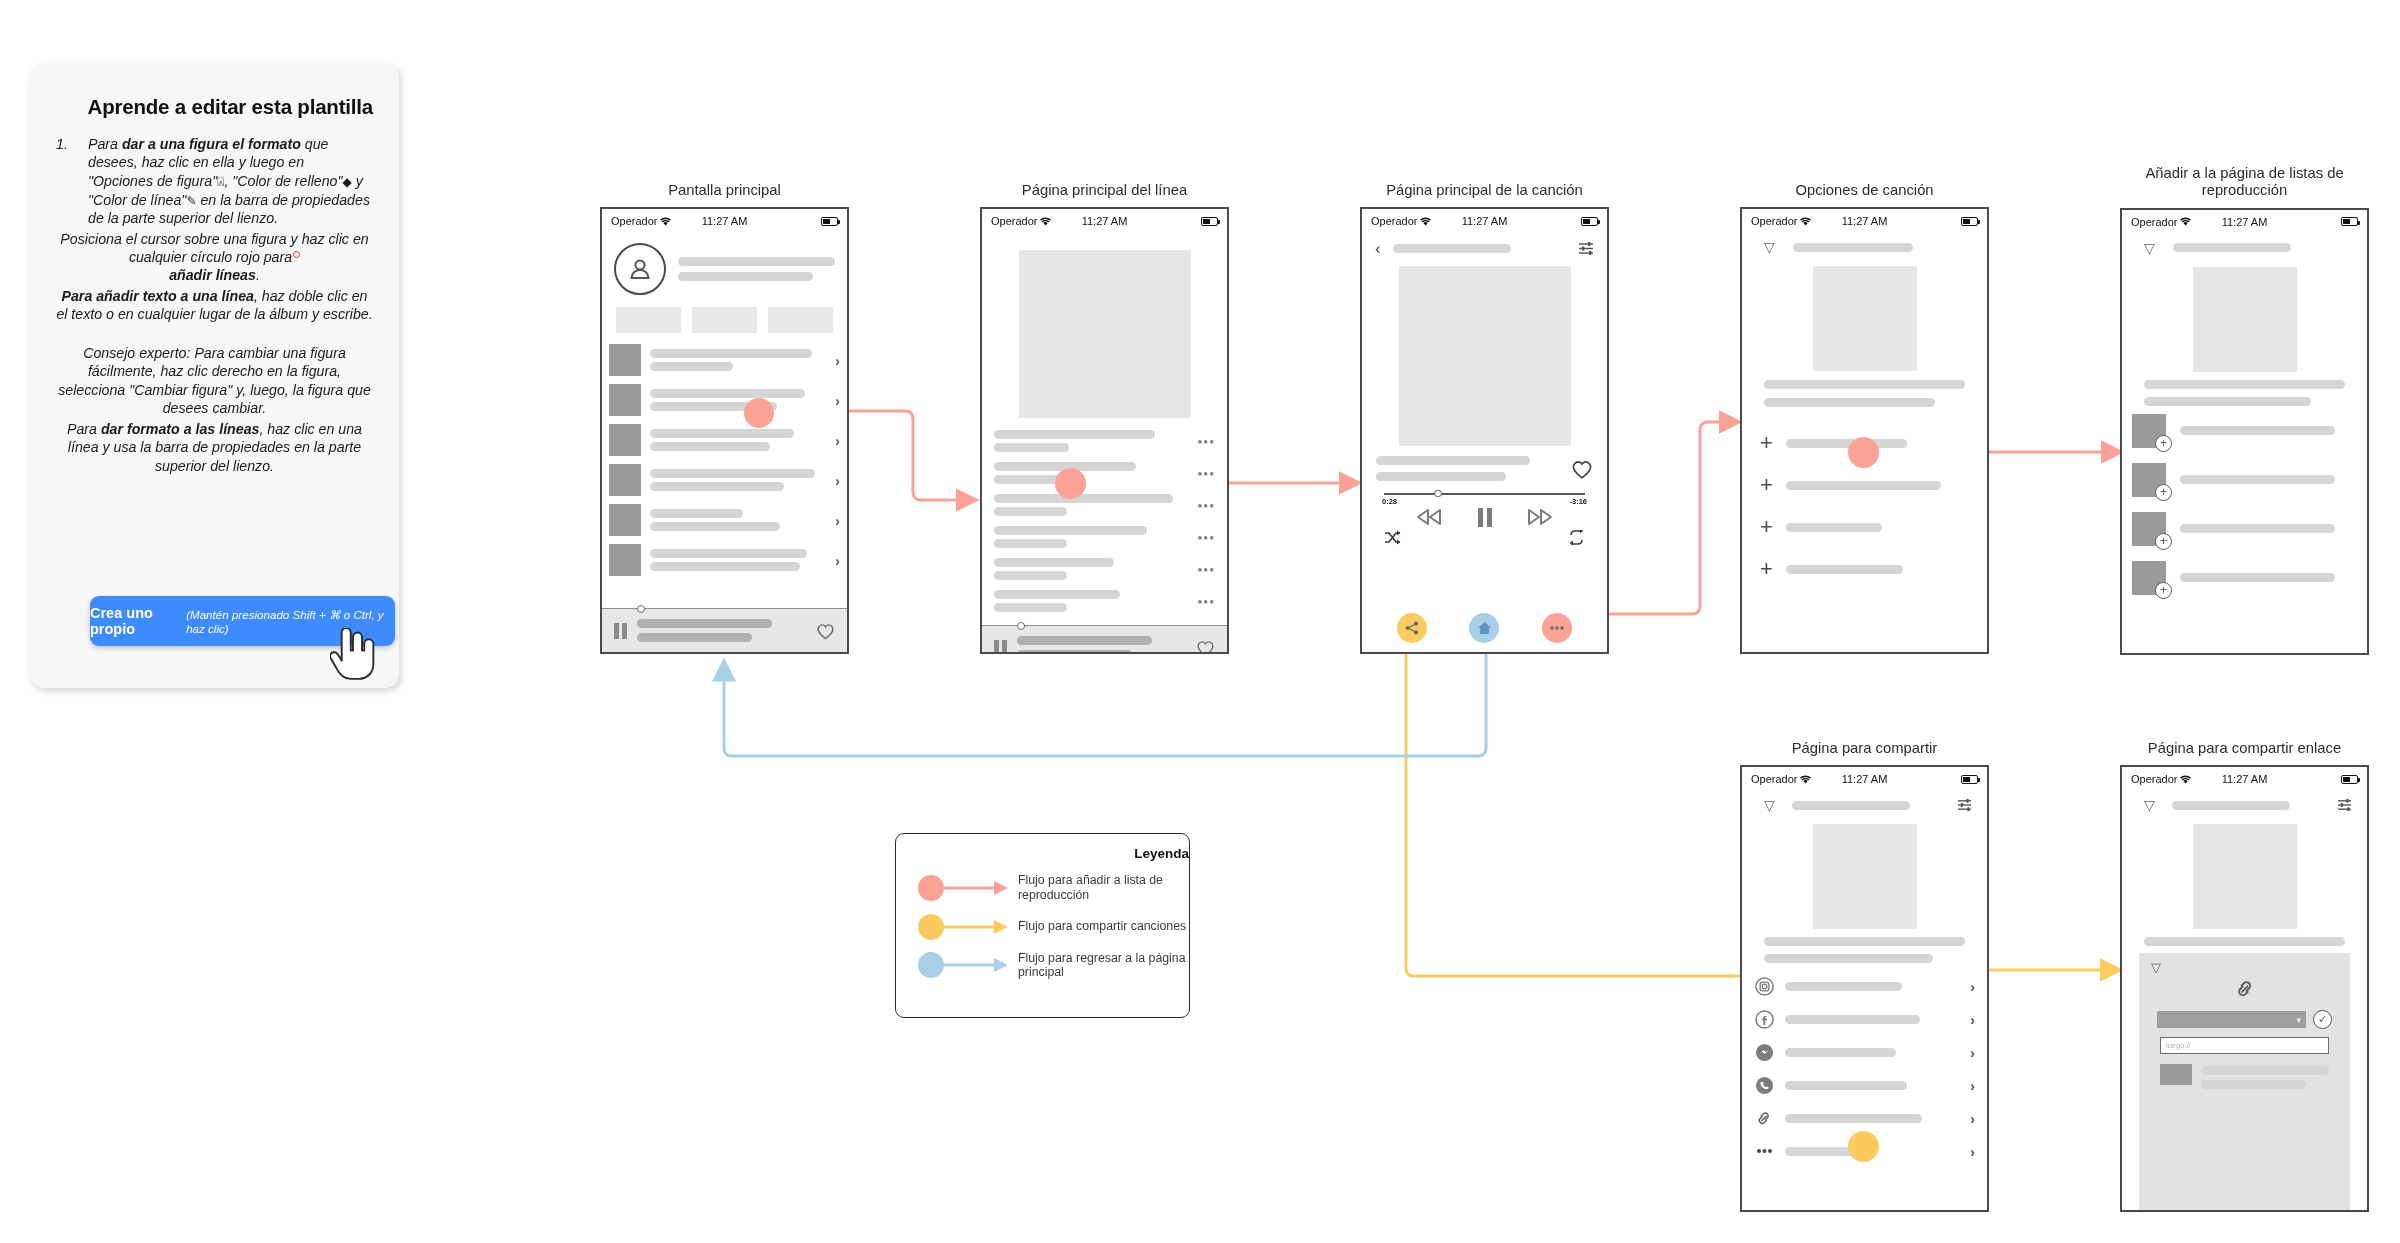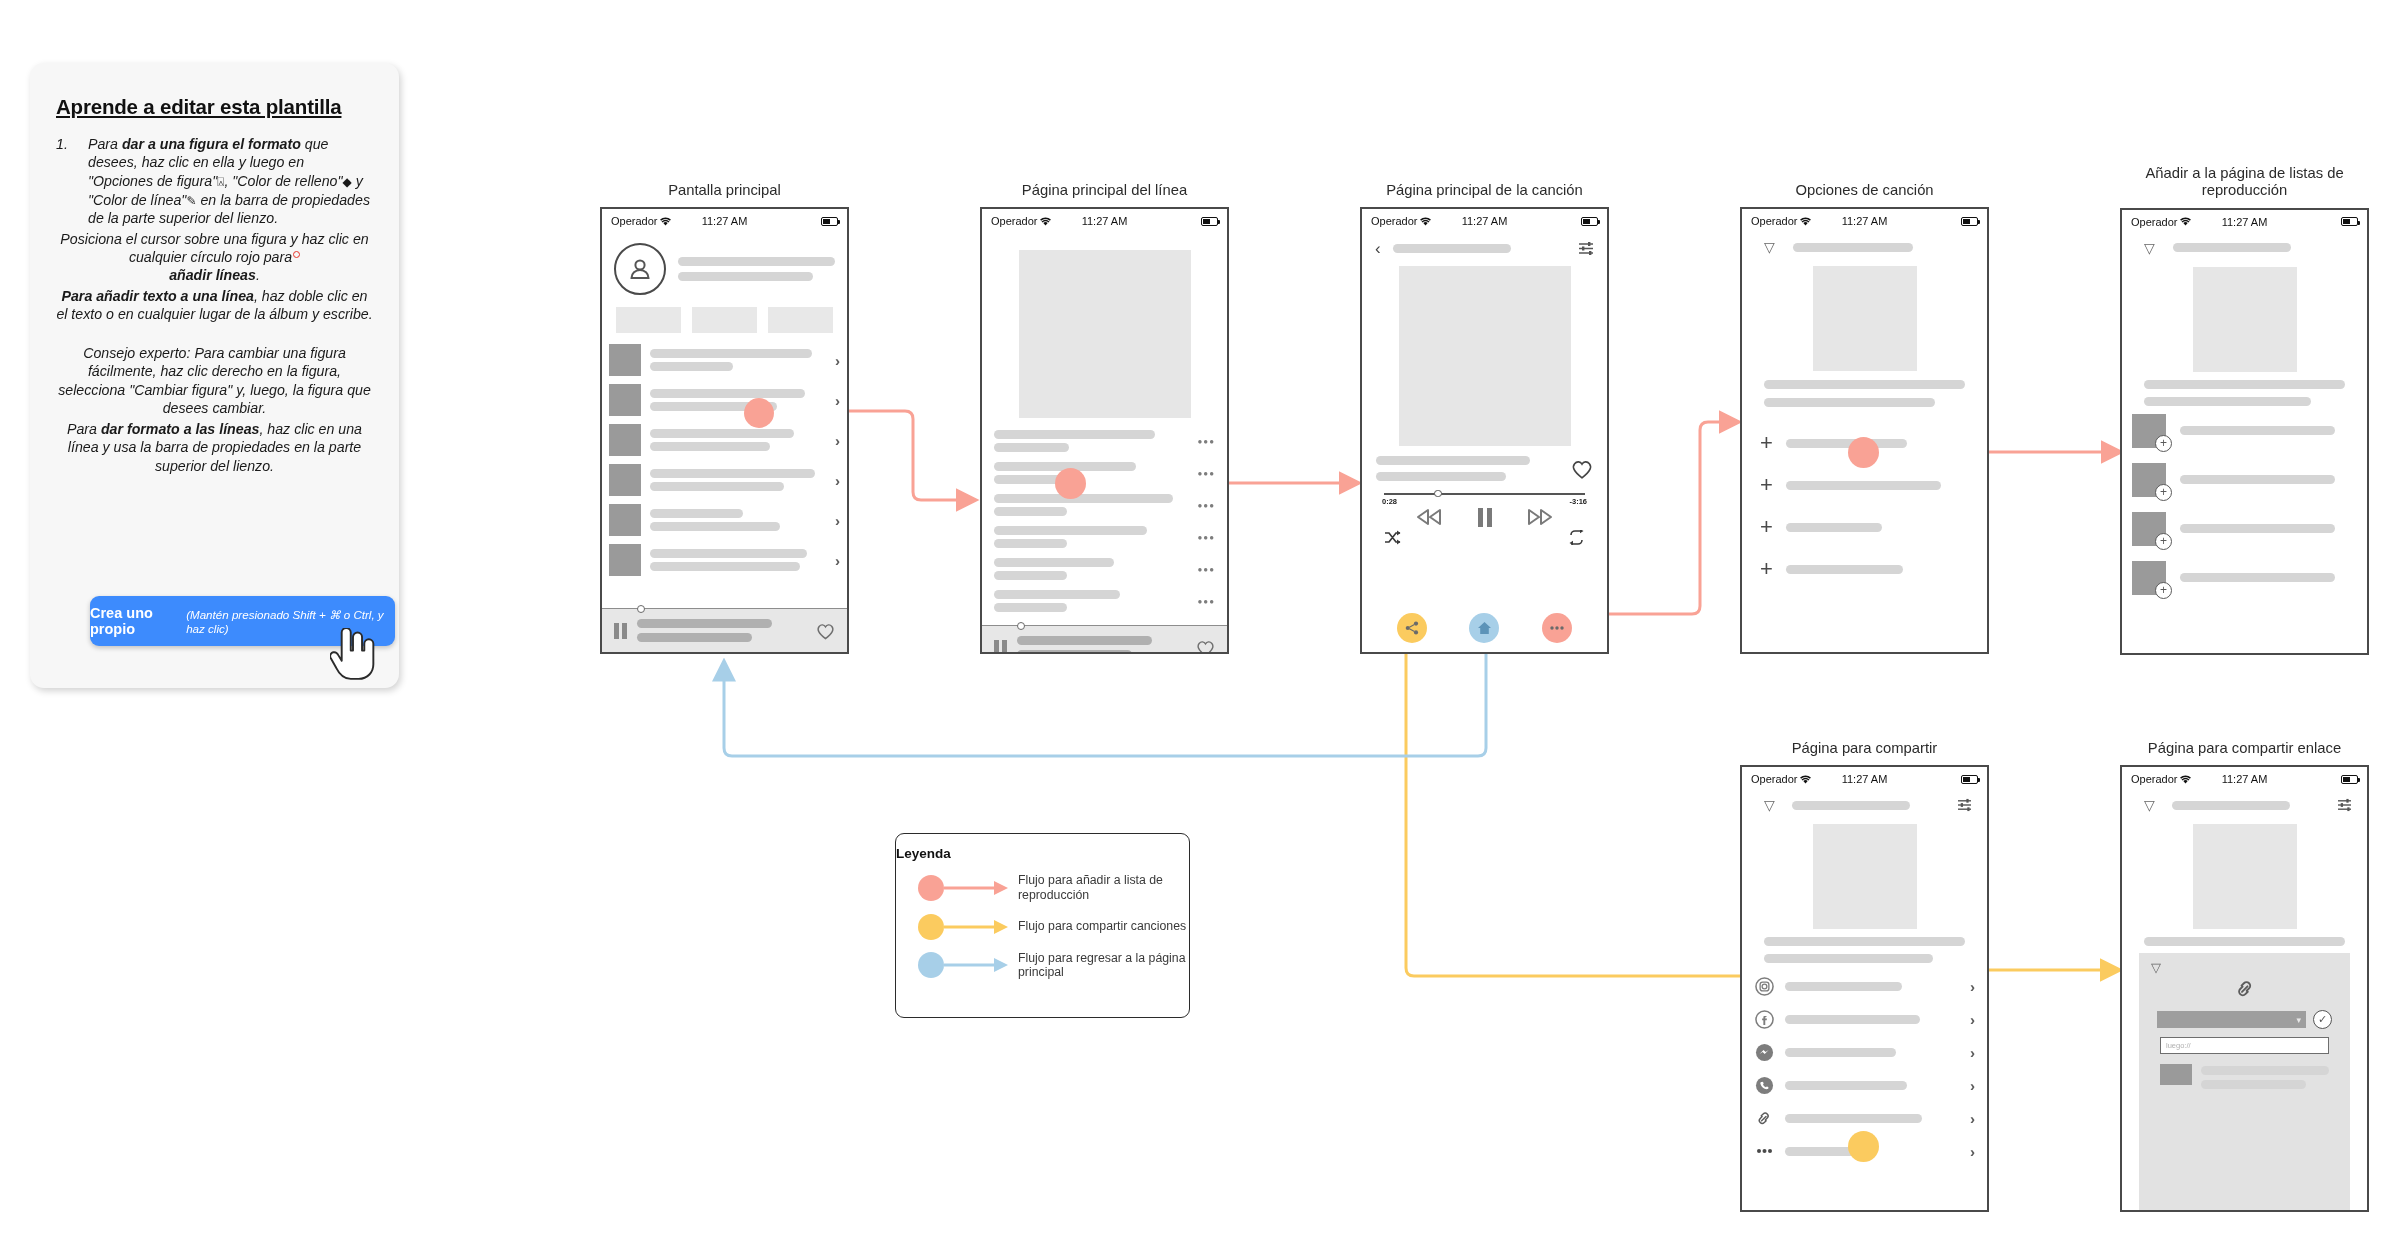--- a/index.html
+++ b/index.html
@@ -18,23 +18,22 @@
   svg.wires { position:absolute; left:0; top:0; width:2400px; height:1243px; pointer-events:none; }
 
   
   #help-card {
     position:absolute; left:30px; top:63px; width:369px; height:625px;
     background:#f7f7f7; border-radius:14px;
     box-shadow:2px 3px 7px rgba(0,0,0,.18);
     padding:22px 26px 0 26px;
   }
   #help-card h1 {
-    font-size:20.5px; font-weight:bold; text-align:left; margin:10px 0 16px 0; color:#111;
+    font-size:20.5px; font-weight:bold; text-align:right; margin:10px 0 16px 0; color:#111;
     letter-spacing:-.2px;
-    text-decoration:underline;
   }
   .help-body { font-style:italic; font-size:14.2px; line-height:1.30; color:#1a1a1a; }
   .help-li { display:flex; gap:6px; }
   .help-li .num { width:26px; flex:none; font-style:italic; }
   .help-li .txt { flex:1; }
   .hc { text-align:center; margin-top:2px; }
   .hb { font-weight:bold; font-style:italic; }
   .ico-inline { font-style:normal; font-size:12px; }
   .red-dot-inline {
     display:inline-block; width:7px; height:7px; border-radius:50%;
@@ -142,21 +141,21 @@
   .linkpanel { position:absolute; left:17px; right:17px; bottom:0; top:162px; background:#e2e2e2; padding:8px 12px; }
   .sel-box { height:17px; background:#9e9e9e; display:flex; align-items:center; justify-content:flex-end; padding-right:5px; color:#e8e8e8; font-size:9px; }
   .check-circle { width:19px;height:19px;border-radius:50%;border:1.4px solid #555;background:#fff;display:flex;align-items:center;justify-content:center;font-size:11px;color:#555; }
   .url-input { height:17px; background:#fff; border:1.3px solid #6e6e6e; display:flex; align-items:center; padding-left:5px; font-size:7.5px; color:#b0b0b0; }
 
   
   #legend {
     position:absolute; left:895px; top:833px; width:295px; height:185px;
     border:1.6px solid #2b2b2b; border-radius:9px; background:#fff; padding:10px 0 0 0;
   }
-  #legend h2 { font-size:13.5px; font-weight:bold; text-align:left; margin:2px 0 12px 0; color:#111; }
+  #legend h2 { font-size:13.5px; font-weight:bold; text-align:right; margin:2px 0 12px 0; color:#111; }
   .leg-item { display:flex; align-items:center; margin:0 0 11px 0; padding-left:22px; }
   .leg-dot { width:26px;height:26px;border-radius:50%; flex:none; }
   .leg-arrow { width:68px; height:26px; flex:none; }
   .leg-text { font-size:12.3px; color:#3a3a3a; line-height:1.2; margin-left:6px; }
 
   
   .flowdot { position:absolute; border-radius:50%; }
 </style>
 </head>
 <body>

